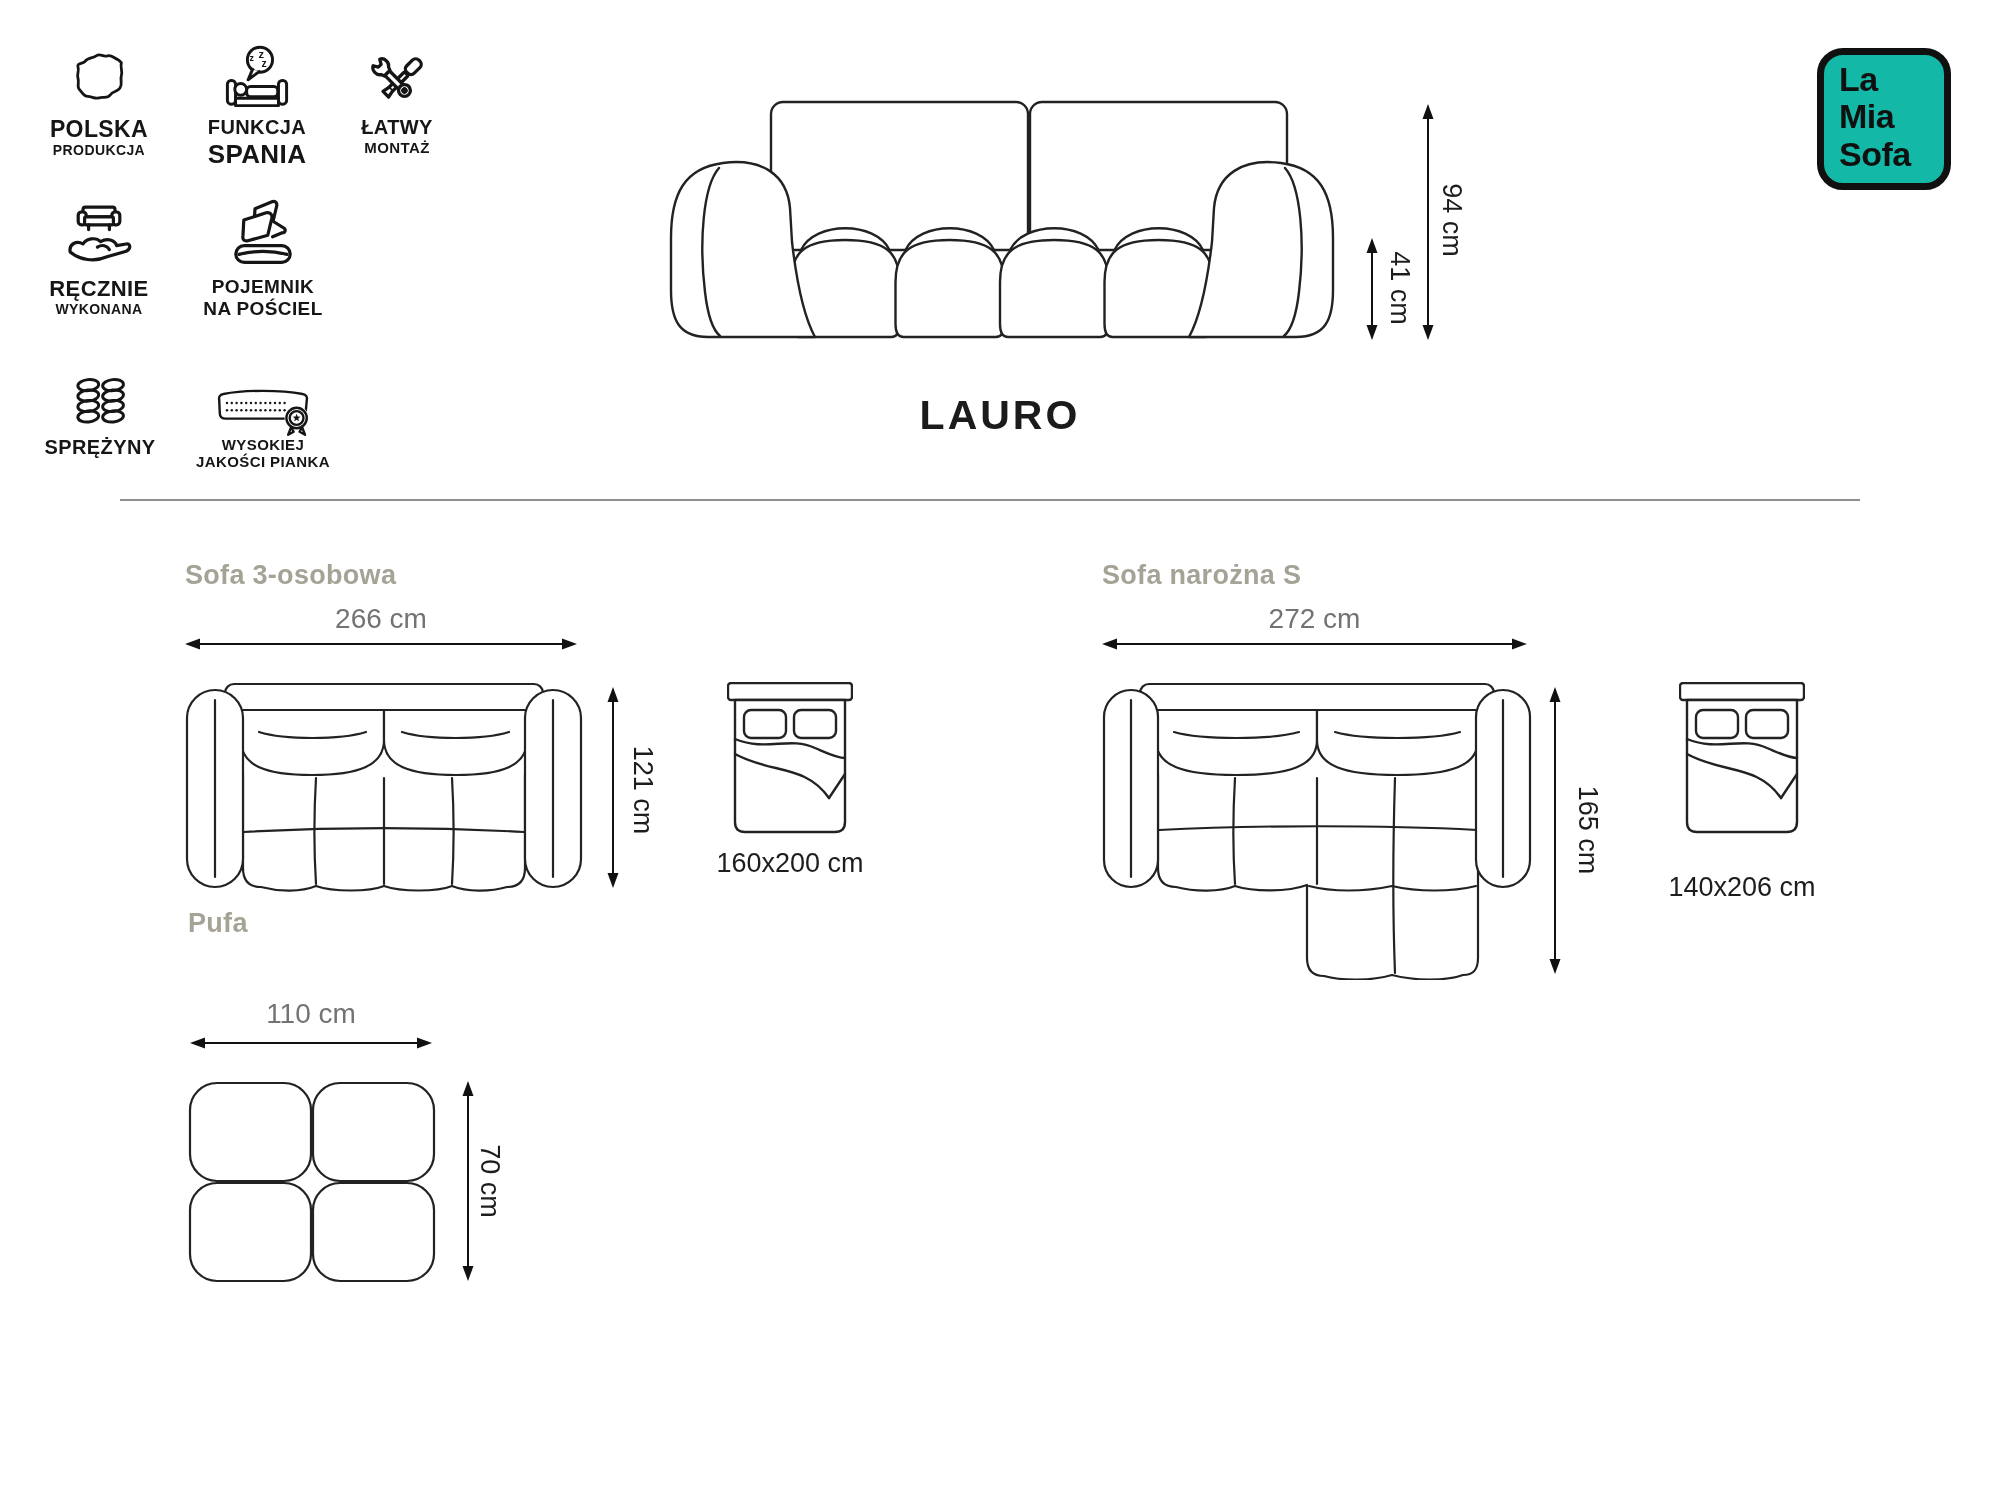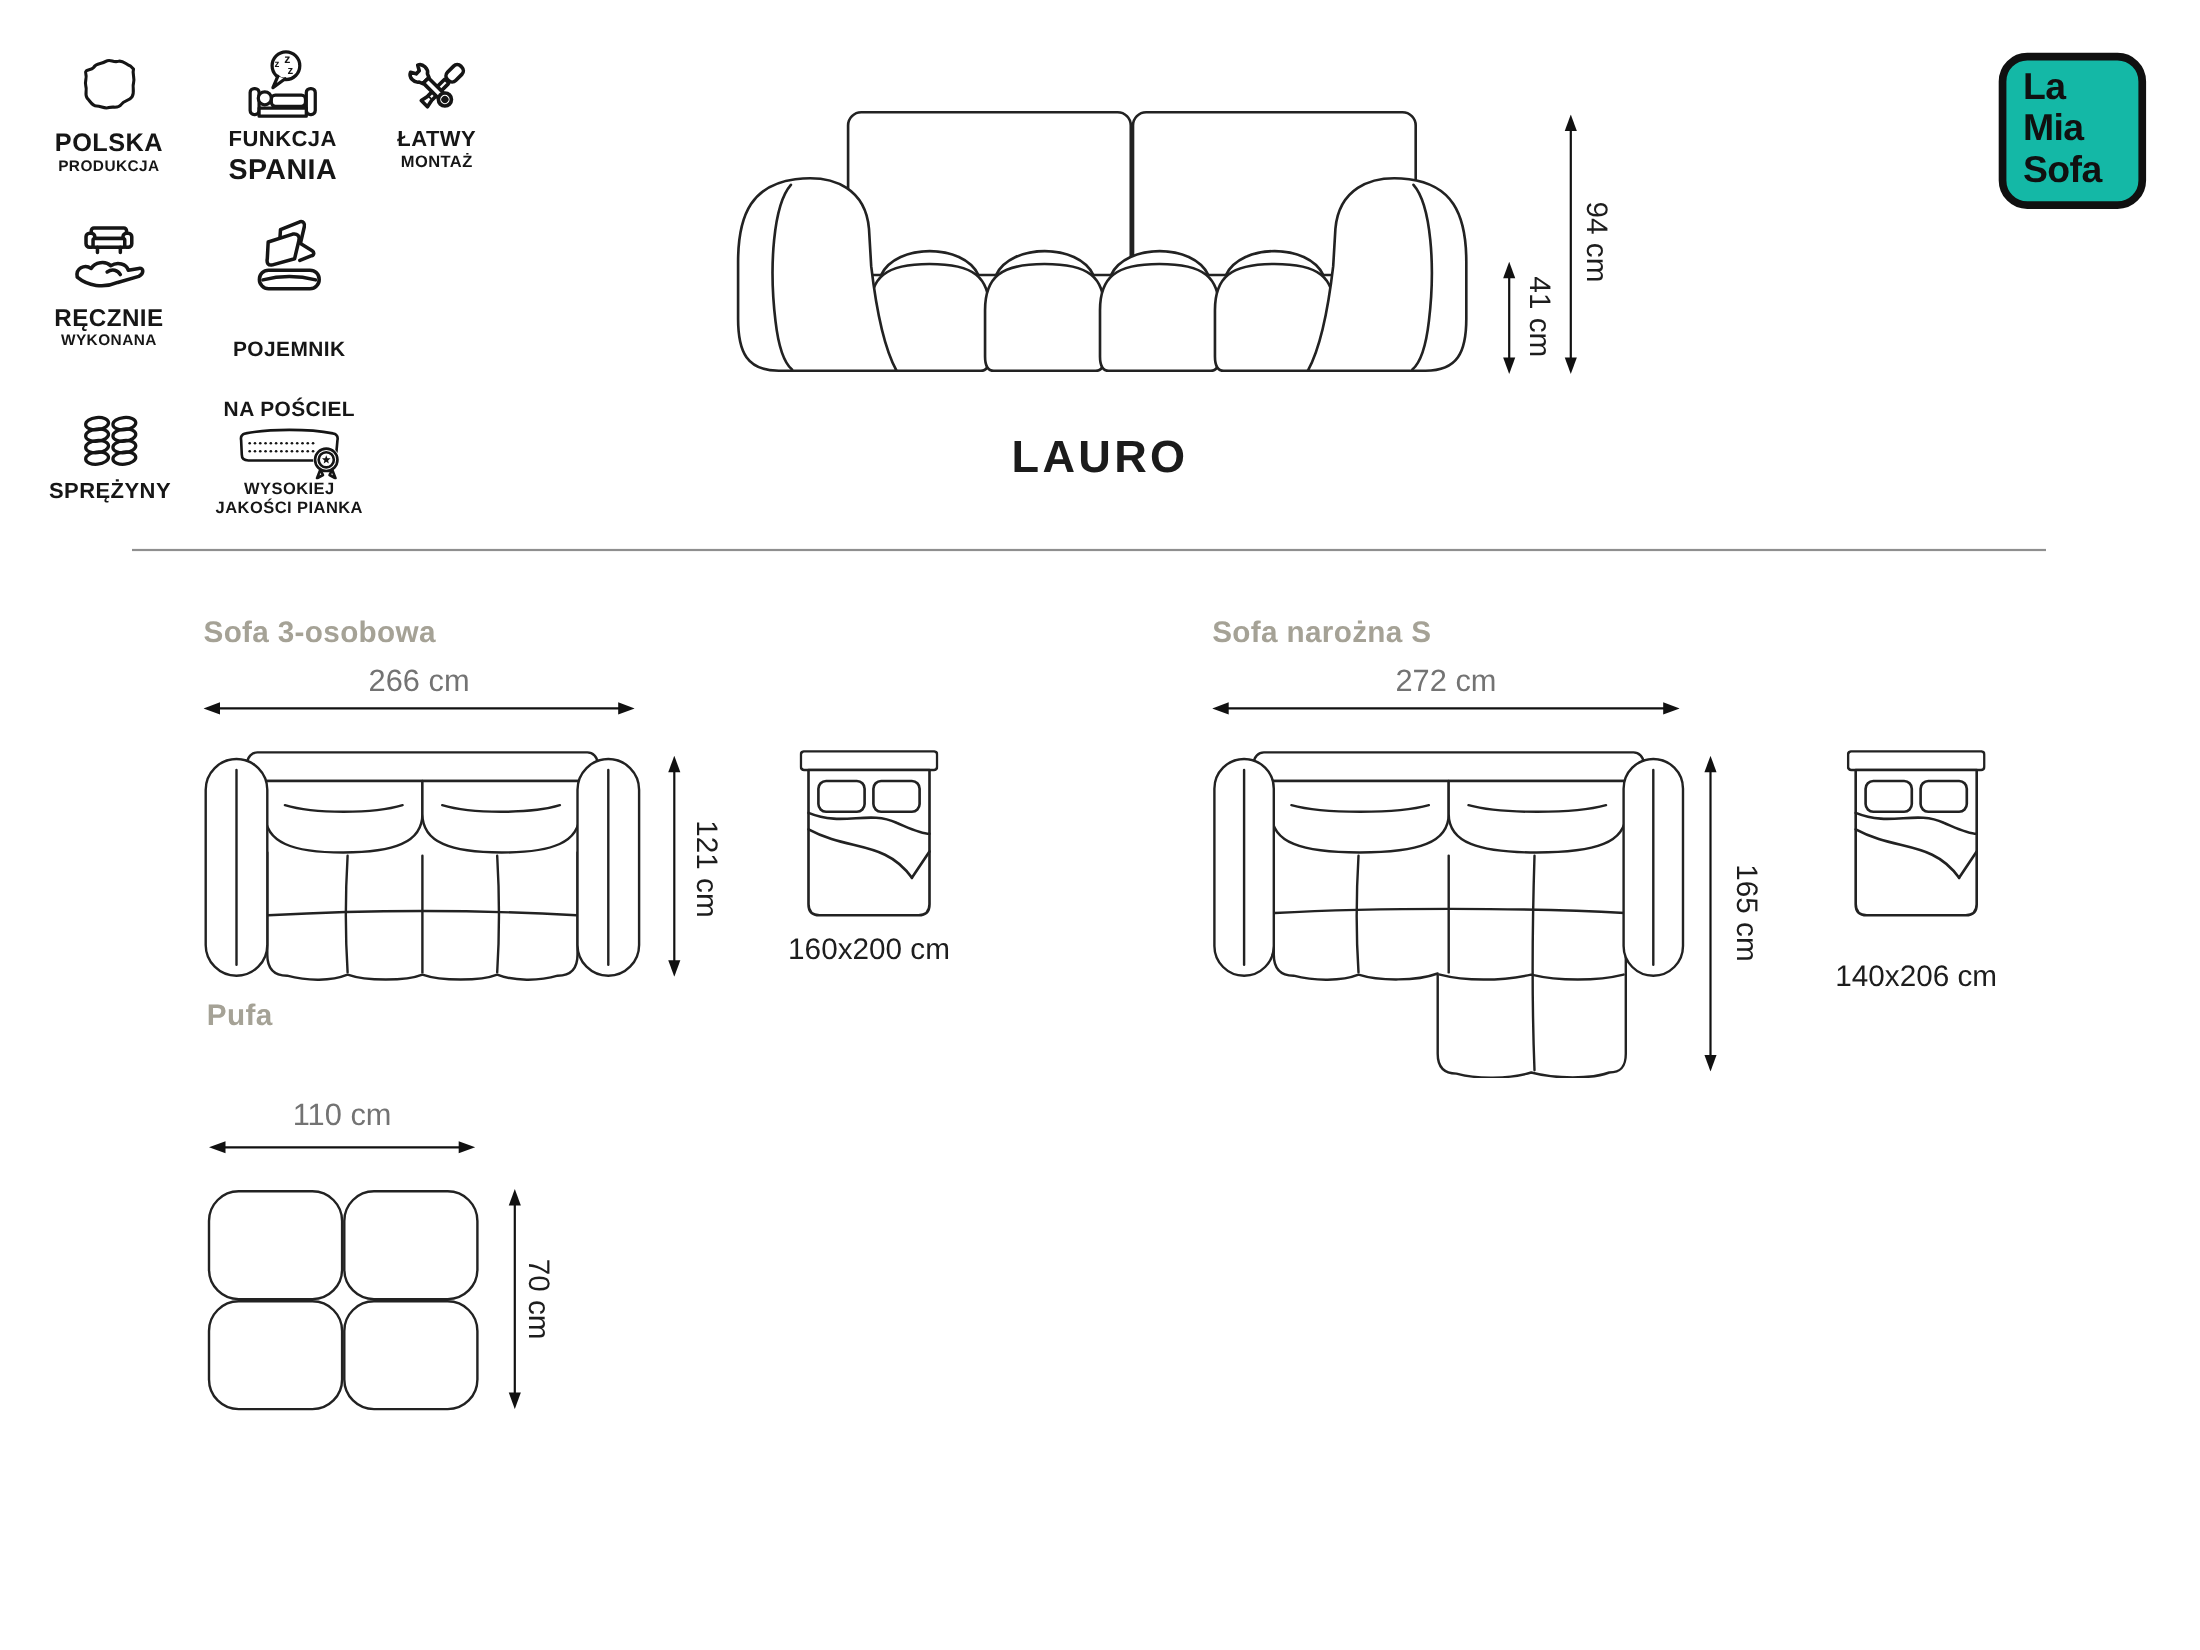--- a/index.html
+++ b/index.html
@@ -98,21 +98,21 @@
         <rect x="32" y="26" width="36" height="10" rx="2" fill="#fff"></rect>
         <path d="M37,36 v6 M63,36 v6"></path>
         <path d="M14,70 C12,60 22,55 30,60 C34,53 46,51 52,57 C60,52 70,55 72,62 L84,60 C90,59 90,66 84,69 L60,76 C44,83 26,80 14,70 Z" fill="#fff"></path>
         <path d="M48,64 C54,60 60,62 63,67"></path>
       </svg>
     </div>
     <div class="fl1">RĘCZNIE</div>
     <div class="fl2">WYKONANA</div>
   </div>
 
-  <div class="feature f5" style="left:189px;top:192px;width:148px;gap:32px;">
+  <div class="feature f5" style="left:189px;top:192px;width:148px;">
     <div class="iconbox" style="height:84px;">
       <svg width="80" height="80" viewBox="0 0 100 100" fill="none" stroke="#151515" stroke-width="4" stroke-linejoin="round" stroke-linecap="round">
         <path d="M40,16 L62,7 C66,6 68,9 67,13 L63,30 L44,37 C40,38 38,35 39,31 Z" fill="#fff"></path>
         <path d="M60,30 L76,40 C79,42 78,46 74,46 L62,51" fill="#fff"></path>
         <path d="M26,30 L54,21 C59,20 62,23 61,28 L56,49 L31,56 C26,57 24,54 25,49 Z" fill="#fff"></path>
         <rect x="16" y="62" width="68" height="21" rx="10.5" fill="#fff"></rect>
         <path d="M20,73 C40,68 60,68 80,73"></path>
       </svg>
     </div>
     <div class="fl1">POJEMNIK</div>

